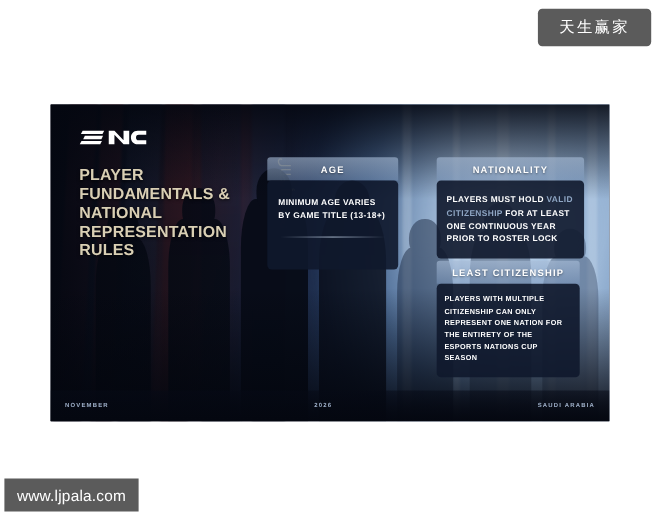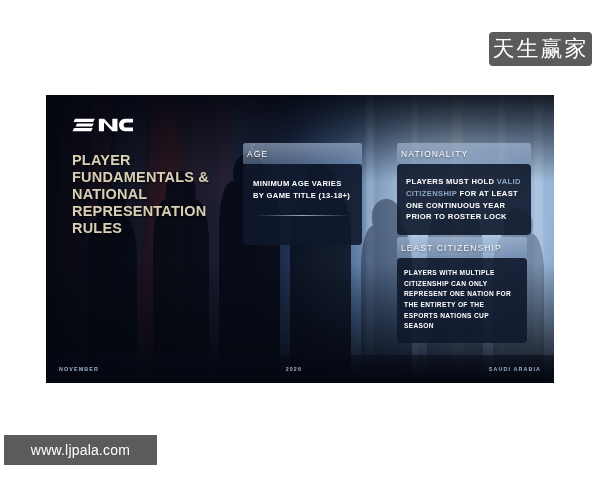--- a/index.html
+++ b/index.html
@@ -174,23 +174,23 @@
     text-transform: uppercase;
     text-shadow: 0 1px 3px rgba(0,0,0,.75);
   }
 
   
   .card {
     position: absolute;
     z-index: 7;
   }
   .card-header {
-    text-align: left;
+    text-align: center;
     color: #ffffff;
-    font-weight: normal;
+    font-weight: bold;
     letter-spacing: 1.1px;
     font-size: 8.5px;
     padding: 6px 4px 5px;
     background: linear-gradient(180deg, rgba(168,189,216,.62), rgba(122,150,188,.50));
     border-radius: 3px 3px 0 0;
     text-shadow: 0 1px 2px rgba(0,0,0,.45);
   }
   .card-body {
     background: rgba(15,24,44,.90);
     border-radius: 4px;
@@ -248,29 +248,28 @@
     align-items: center;
     justify-content: center;
     z-index: 30;
   }
   .wm-topright {
     right: 8px;
     top: 8px;
     width: 103px;
     height: 34px;
     border-radius: 4px;
-    font-size: 22px;
+    font-size: 14px;
     letter-spacing: 2px;
     font-family: "DejaVu Sans", sans-serif;
-    margin-top: 24px;
   }
   .wm-bottomleft {
     left: 4px;
     bottom: 15px;
-    width: 153px;
+    width: 122px;
     height: 30px;
     font-size: 14px;
     letter-spacing: .2px;
   }
 </style>
 </head>
 <body>
 
 <div class="slide">
 

